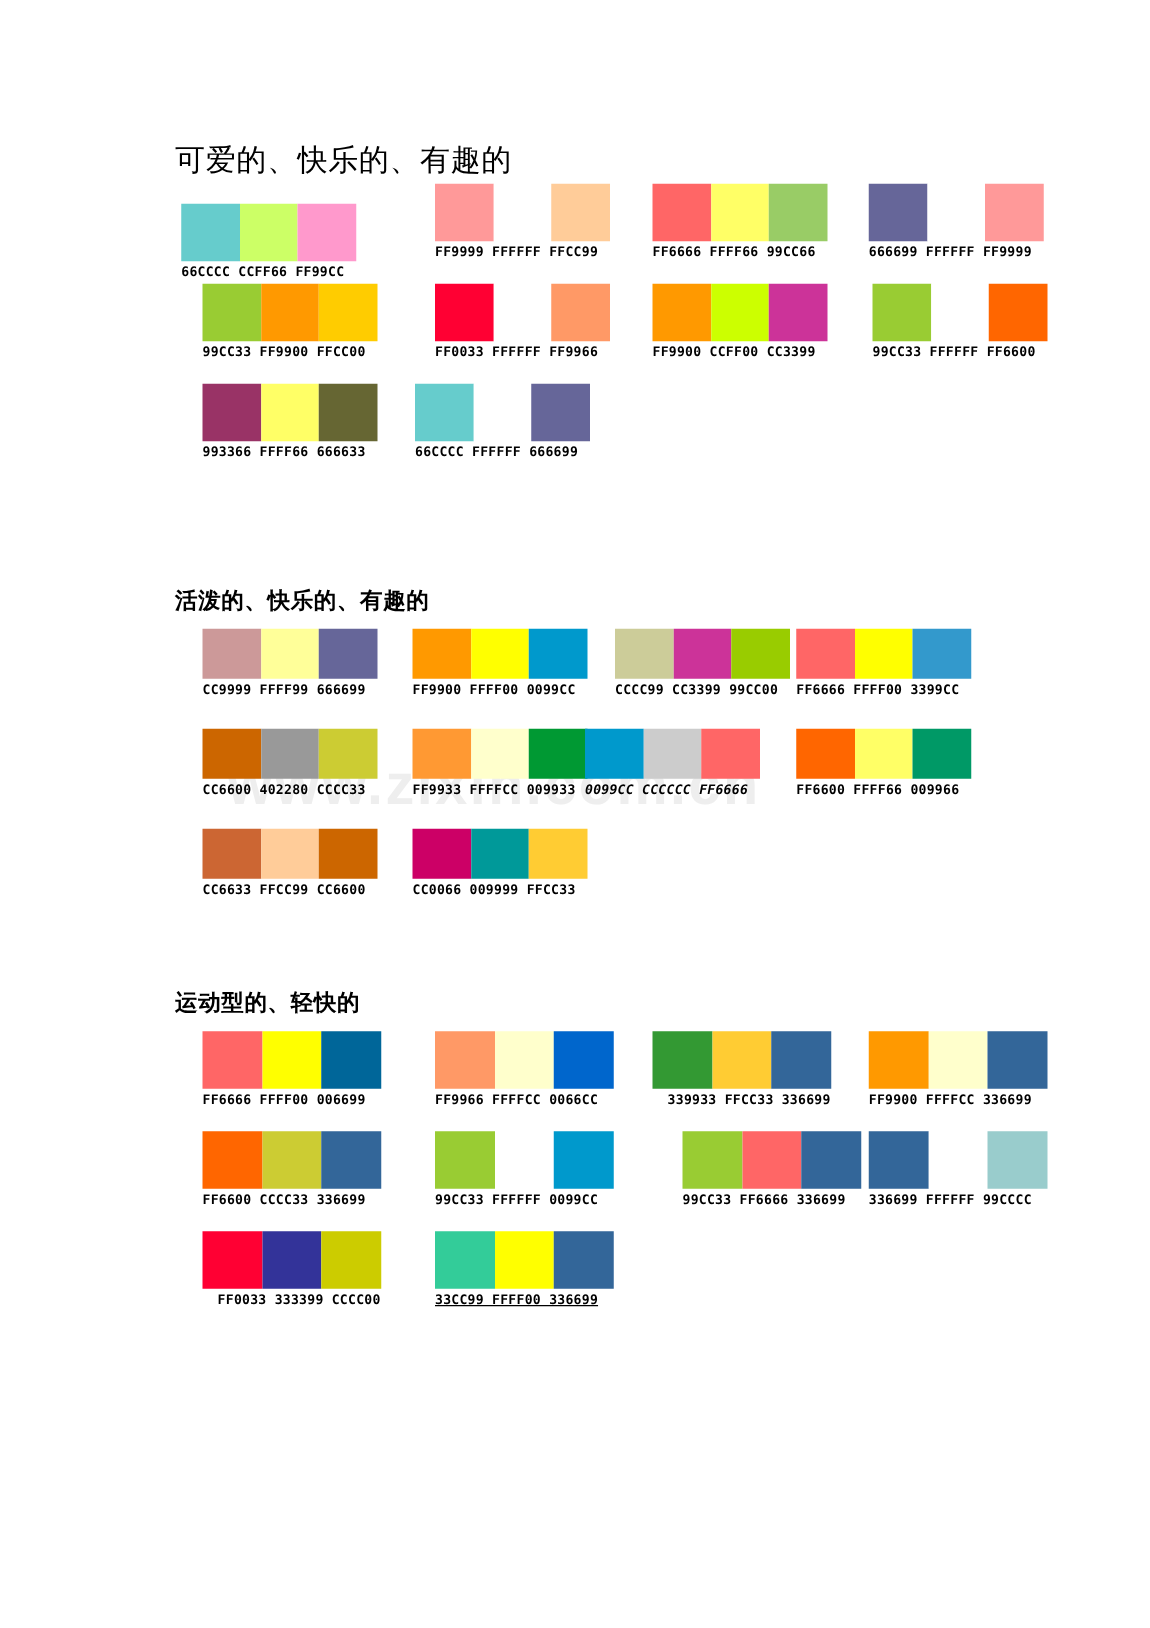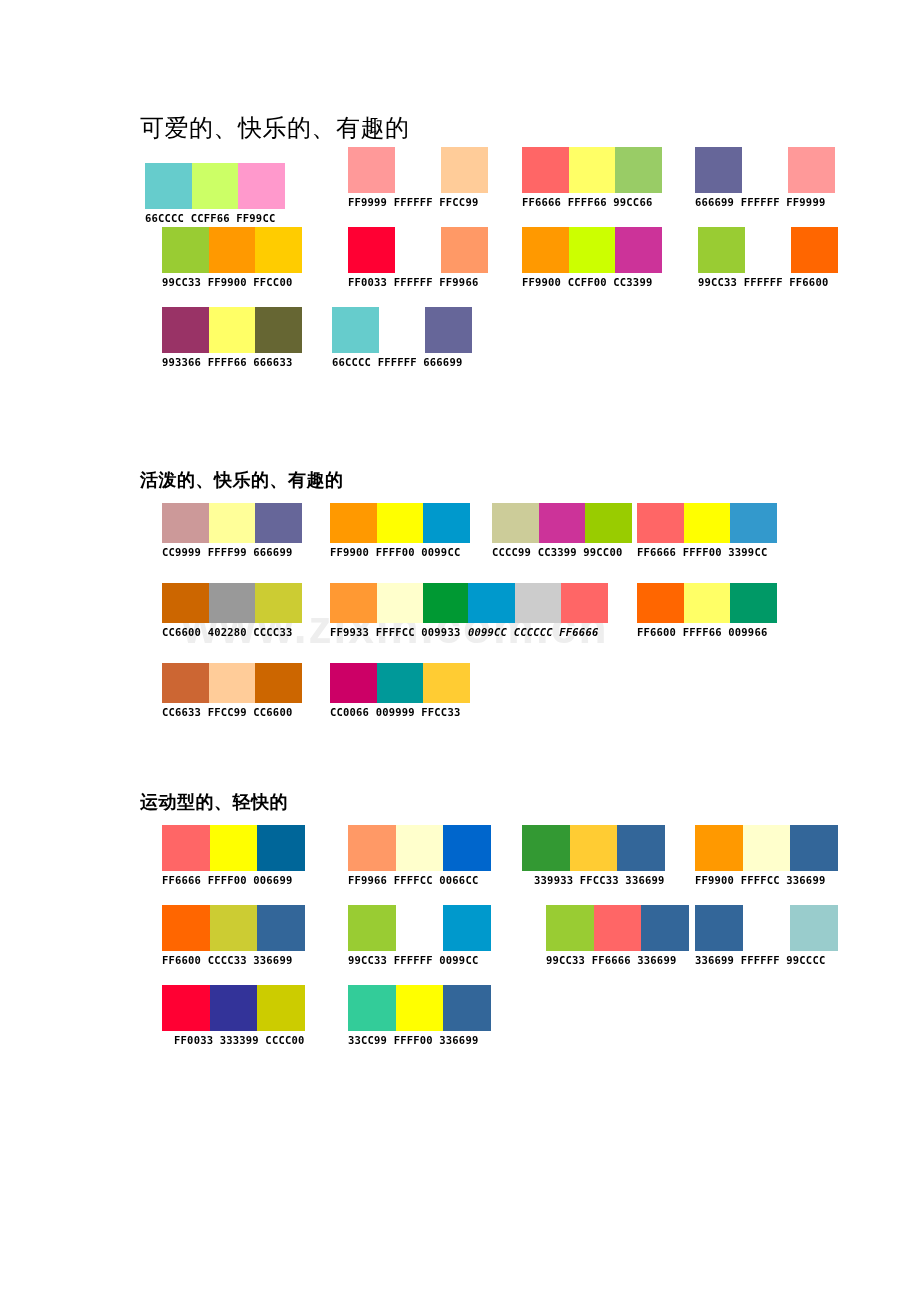--- a/index.html
+++ b/index.html
@@ -292,21 +292,21 @@
           <div class="label">336699 FFFFFF 99CCCC</div>
         </div>
         <div class="palette" style="left: 162px; top: 985px; text-align: right;">
           <div class="swatches">
             <span class="sw" style="width: 47.5px; height: 46px; background: rgb(255, 0, 51);"></span>
             <span class="sw" style="width: 47.5px; height: 46px; background: rgb(51, 51, 153);"></span>
             <span class="sw" style="width: 47.5px; height: 46px; background: rgb(204, 204, 0);"></span>
           </div>
           <div class="label">FF0033 333399 CCCC00</div>
         </div>
-        <div class="palette" style="left: 348px; top: 985px;">
+        <div class="palette" style="left: 348px; top: 985px; text-decoration: underline;">
           <div class="swatches">
             <span class="sw" style="width: 47.5px; height: 46px; background: rgb(51, 204, 153);"></span>
             <span class="sw" style="width: 47.5px; height: 46px; background: rgb(255, 255, 0);"></span>
             <span class="sw" style="width: 47.5px; height: 46px; background: rgb(51, 102, 153);"></span>
           </div>
           <div class="label">33CC99 FFFF00 336699</div>
         </div>
       </div>
     </div>
 

